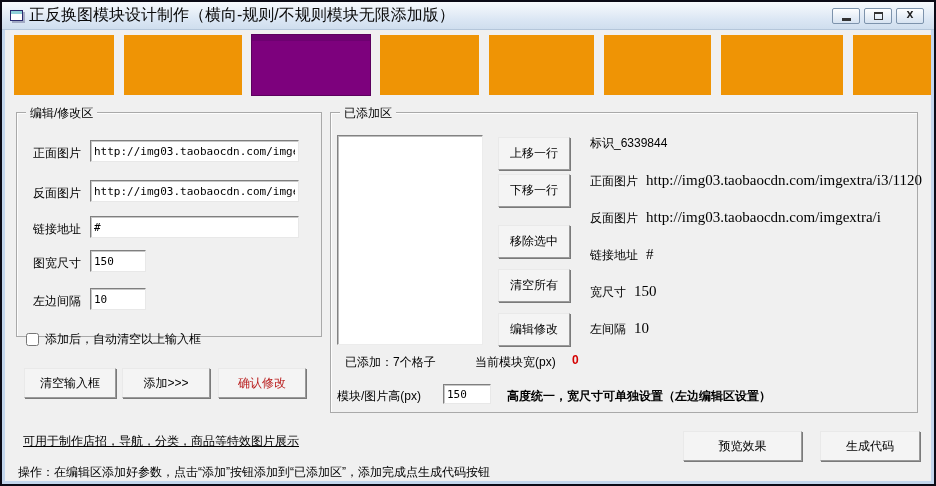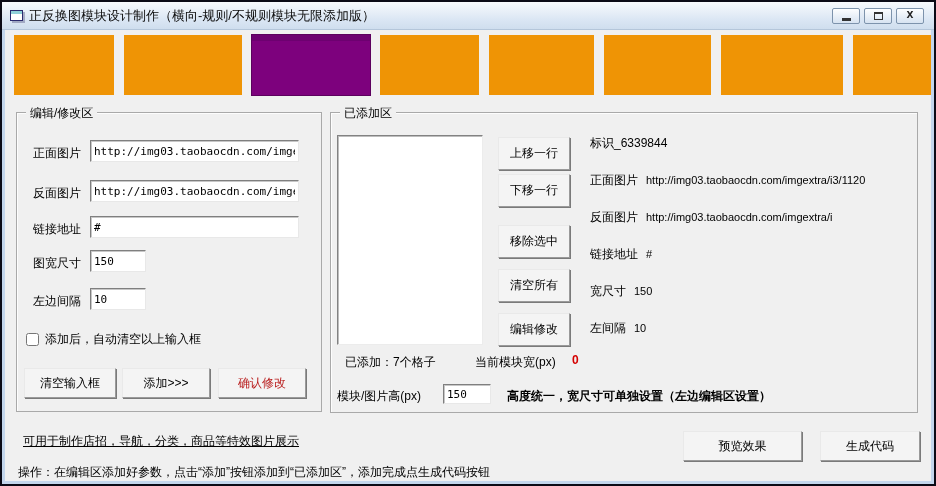--- a/index.html
+++ b/index.html
@@ -21,21 +21,21 @@
   }
   .app-icon {
     width:13px; height:11px; margin:0 6px 0 8px; position:relative;
     background:#fff; border:1px solid #2b2b6e;
     box-shadow:2px 2px 0 rgba(60,60,110,.35);
   }
   .app-icon::before {
     content:""; position:absolute; left:0; top:0; width:100%; height:3px;
     background:#8fd0d8;
   }
-  .title-text { font-size:13px; color:#0a0a0a; letter-spacing:0; }
+  .title-text { font-size:16px; color:#0a0a0a; letter-spacing:0; }
   .win-btns { margin-left:auto; margin-right:10px; display:flex; gap:4px; }
   .win-btn {
     width:28px; height:16px; background:linear-gradient(#fdfeff,#d7e3f1);
     border:1px solid #7d93ac; border-radius:2px;
     display:flex; align-items:center; justify-content:center; cursor:pointer;
     font-size:9px; color:#222; line-height:1;
   }
   .glyph-min { width:9px; height:3px; background:#333; margin-top:7px; }
   .glyph-restore { width:9px; height:8px; border:1px solid #333; border-top:2px solid #333; }
   .glyph-close { font-weight:bold; font-family:"DejaVu Sans",sans-serif; }
@@ -47,21 +47,21 @@
 
   
   .groupbox {
     position:absolute; border:1px solid #a9a9a9;
     box-shadow:inset 1px 1px 0 #fdfdfd;
   }
   .groupbox > .gb-title {
     position:absolute; top:-8px; left:9px; background:#f0f0f0;
     padding:0 4px; font-size:12px; color:#000;
   }
-  .gb-edit  { left:16px;  top:112px; width:306px; height:300px; }
+  .gb-edit  { left:16px;  top:112px; width:306px; height:225px; }
   .gb-added { left:330px; top:112px; width:588px; height:301px; }
 
   
   .lbl { position:absolute; font-size:12px; color:#000; white-space:nowrap; }
   .tbx {
     position:absolute; height:22px; background:#fff;
     border:1px solid #7f7f7f; border-bottom-color:#e8e8e8; border-right-color:#e8e8e8;
     box-shadow:inset 1px 1px 0 #c7c7c7;
     font-family:"DejaVu Sans Mono","Liberation Mono",monospace;
     font-size:11px; padding:0 3px; color:#000; outline:none;
@@ -81,21 +81,21 @@
   .chk-row span { font-size:12px; }
 
   .listbox {
     position:absolute; left:337px; top:135px; width:146px; height:210px;
     background:#fff; border:1px solid #828282;
     border-bottom-color:#ececec; border-right-color:#ececec;
     box-shadow:inset 1px 1px 0 #bdbdbd; cursor:default;
   }
 
   .info-line { position:absolute; left:590px; font-size:12px; color:#000; white-space:nowrap; }
-  .info-line .val { font-family:Liberation Sans, sans-serif; font-size:11px; margin-left:8px; }
+  .info-line .val { font-family:Liberation Serif, serif; font-size:15px; margin-left:8px; }
 
   .red-val { color:#d40000; font-weight:bold; }
 </style>
 </head>
 <body>
 
 <div class="window">
 
   <div class="titlebar">
     <div class="app-icon"></div>

